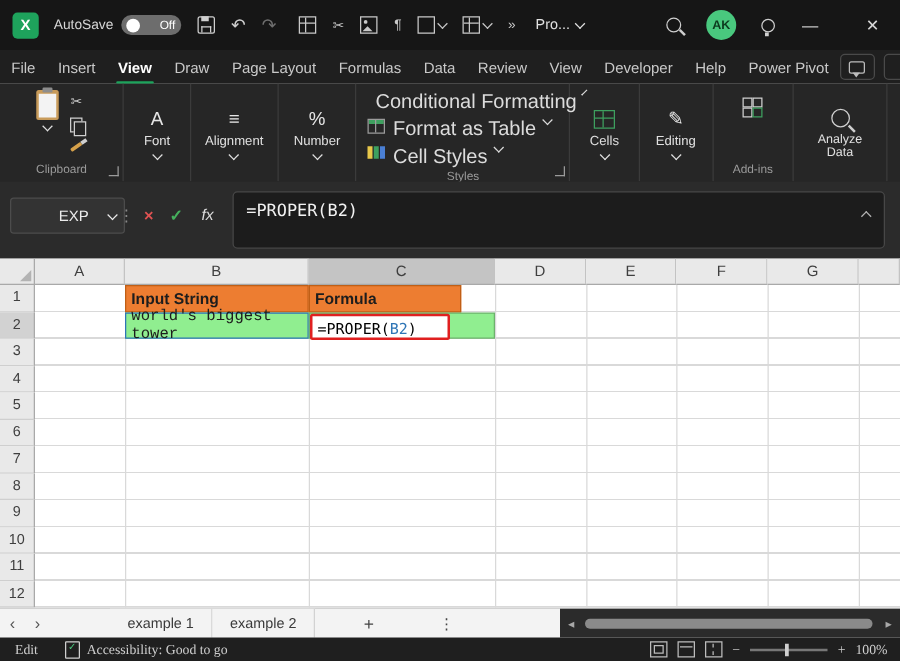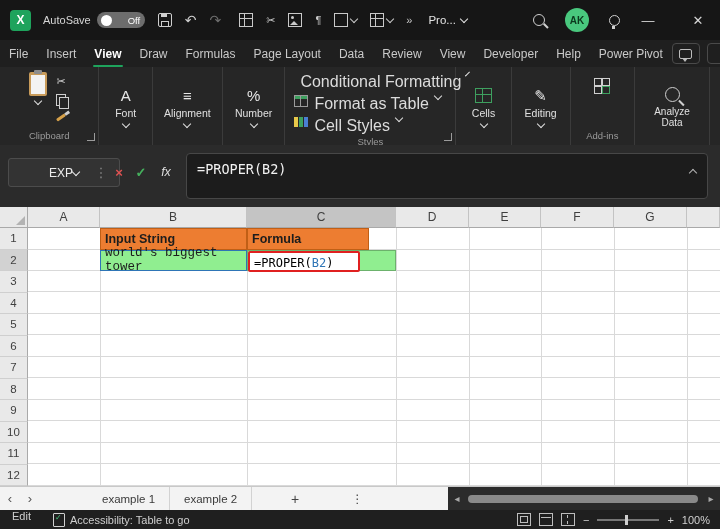--- a/index.html
+++ b/index.html
@@ -86,21 +86,21 @@
   .addins-ic i:nth-child(3){left:0;bottom:0;}
   .addins-ic i:nth-child(4){right:0;bottom:0;border-color:#3ea05f;}
   .analyze-ic{width:13px;height:13px;border:1.6px solid #cfcfcf;border-radius:50%;position:relative;}
   .analyze-ic:after{content:"";position:absolute;width:7px;height:1.8px;background:#cfcfcf;transform:rotate(45deg);right:-6px;bottom:-3px;}
   .analyze-label{font-size:10px;text-align:center;line-height:1.15;width:52px;color:#e0e0e0;}
   .rspacer{flex:1;border-right:none;}
 
   
   .fbar{top:145px;height:62px;background:#2b2b2b;}
   .namebox{position:absolute;left:8px;top:13px;width:78px;height:27px;background:#333;border:1px solid #4c4c4c;border-radius:3px;
-           display:flex;align-items:center;color:#ececec;font-size:12px;padding:0 16px;justify-content:center;}
+           display:flex;align-items:center;color:#ececec;font-size:12px;padding:0 6px;justify-content:flex-end;gap:16px;}
   .fb-ic{position:absolute;top:18px;font-size:13px;display:flex;align-items:center;justify-content:center;width:18px;height:18px;}
   .fb-dots{left:92px;color:#8a8a8a;}
   .fb-x{left:110px;color:#e05252;font-weight:bold;}
   .fb-check{left:132px;color:#45b05d;font-weight:bold;}
   .fb-fx{left:155px;color:#dcdcdc;font-style:italic;font-size:12.5px;width:22px;}
   .finput{position:absolute;left:186px;right:12px;top:8px;height:46px;background:#1c1c1c;border:1px solid #474747;border-radius:4px;
           color:#f2f2f2;font-family:"DejaVu Sans Mono",monospace;font-size:13.5px;padding:7px 10px;box-sizing:border-box;}
   .fb-collapse{position:absolute;right:24px;top:22px;color:#b5b5b5;}
 
   
@@ -132,21 +132,21 @@
   .stab:first-of-type{border-left:1px solid #d2d2d2;}
   .stab.active{background:#fff;font-weight:bold;color:#1f1f1f;}
   .stab.active:after{content:"";position:absolute;left:0;right:0;bottom:0;height:2.5px;background:#107C41;}
   .addsheet{width:26px;display:flex;align-items:center;justify-content:center;color:#444;font-size:14px;}
   .tabmore{width:26px;display:flex;align-items:center;justify-content:center;color:#444;font-size:12px;margin-left:36px;}
   .hscroll{margin-left:auto;width:272px;background:#2b2b2b;display:flex;align-items:center;position:relative;}
   .harrow{width:18px;text-align:center;color:#a8a8a8;font-size:10px;}
   .hthumb{position:absolute;left:20px;right:22px;top:8px;height:8px;background:#8a8a8a;border-radius:4px;}
 
   
-  .statusbar{top:510px;height:19px;background:#1f1f1f;display:flex;color:#cfcfcf;font-size:11px;}
+  .statusbar{top:510px;height:19px;background:#1f1f1f;display:flex;align-items:center;color:#cfcfcf;font-size:11px;font-family:Liberation Serif, serif;}
   .sb-mode{margin-left:12px;}
   .acc{display:flex;align-items:center;gap:5px;margin-left:22px;}
   .acc-ic{width:10px;height:12px;border:1.1px solid #cfcfcf;border-radius:1px;position:relative;}
   .acc-ic:after{content:"✓";position:absolute;left:1px;top:-1px;font-size:8px;color:#49c87e;}
   .sb-right{margin-left:auto;display:flex;align-items:center;gap:8px;margin-right:10px;}
   .view-ic{width:12px;height:11px;border:1.1px solid #bdbdbd;position:relative;}
   .view-ic.v1:after{content:"";position:absolute;inset:2px;border:1px solid #bdbdbd;}
   .view-ic.v2:after{content:"";position:absolute;left:1px;right:1px;top:3px;border-top:1px solid #bdbdbd;}
   .view-ic.v3:after{content:"";position:absolute;top:1px;bottom:1px;left:5px;border-left:1px dashed #bdbdbd;}
   .zoomslider{width:62px;height:2px;background:#777;position:relative;}
@@ -195,22 +195,22 @@
     <span class="winbtn">—</span>
     <span class="winbtn">✕</span>
   </div>
 </div>
 
 <div class="band menubar">
   <span class="mtab">File</span>
   <span class="mtab">Insert</span>
   <span class="mtab active">View</span>
   <span class="mtab">Draw</span>
+  <span class="mtab">Page Layout</span>
   <span class="mtab">Formulas</span>
-  <span class="mtab">Page Layout</span>
   <span class="mtab">Data</span>
   <span class="mtab">Review</span>
   <span class="mtab">View</span>
   <span class="mtab">Developer</span>
   <span class="mtab">Help</span>
   <span class="mtab">Power Pivot</span>
   <div class="menu-right">
     <span class="mbtn">
         <span class="bubble"></span>
       </span>
@@ -403,21 +403,21 @@
     <span class="harrow" style="position:absolute;left:0">◂</span>
     <span class="hthumb"></span>
     <span class="harrow" style="position:absolute;right:0">▸</span>
   </div>
 </div>
 
 <div class="band statusbar">
   <span class="sb-mode">Edit</span>
   <div class="acc">
     <span class="acc-ic"></span>
-    <span>Accessibility: Table to go</span>
+    <span>Accessibility: Good to go</span>
   </div>
   <div class="sb-right">
     <span class="view-ic v1"></span>
     <span class="view-ic v2"></span>
     <span class="view-ic v3"></span>
     <span>−</span>
     <span class="zoomslider">
         <span class="zthumb"></span>
       </span>
     <span>+</span>

